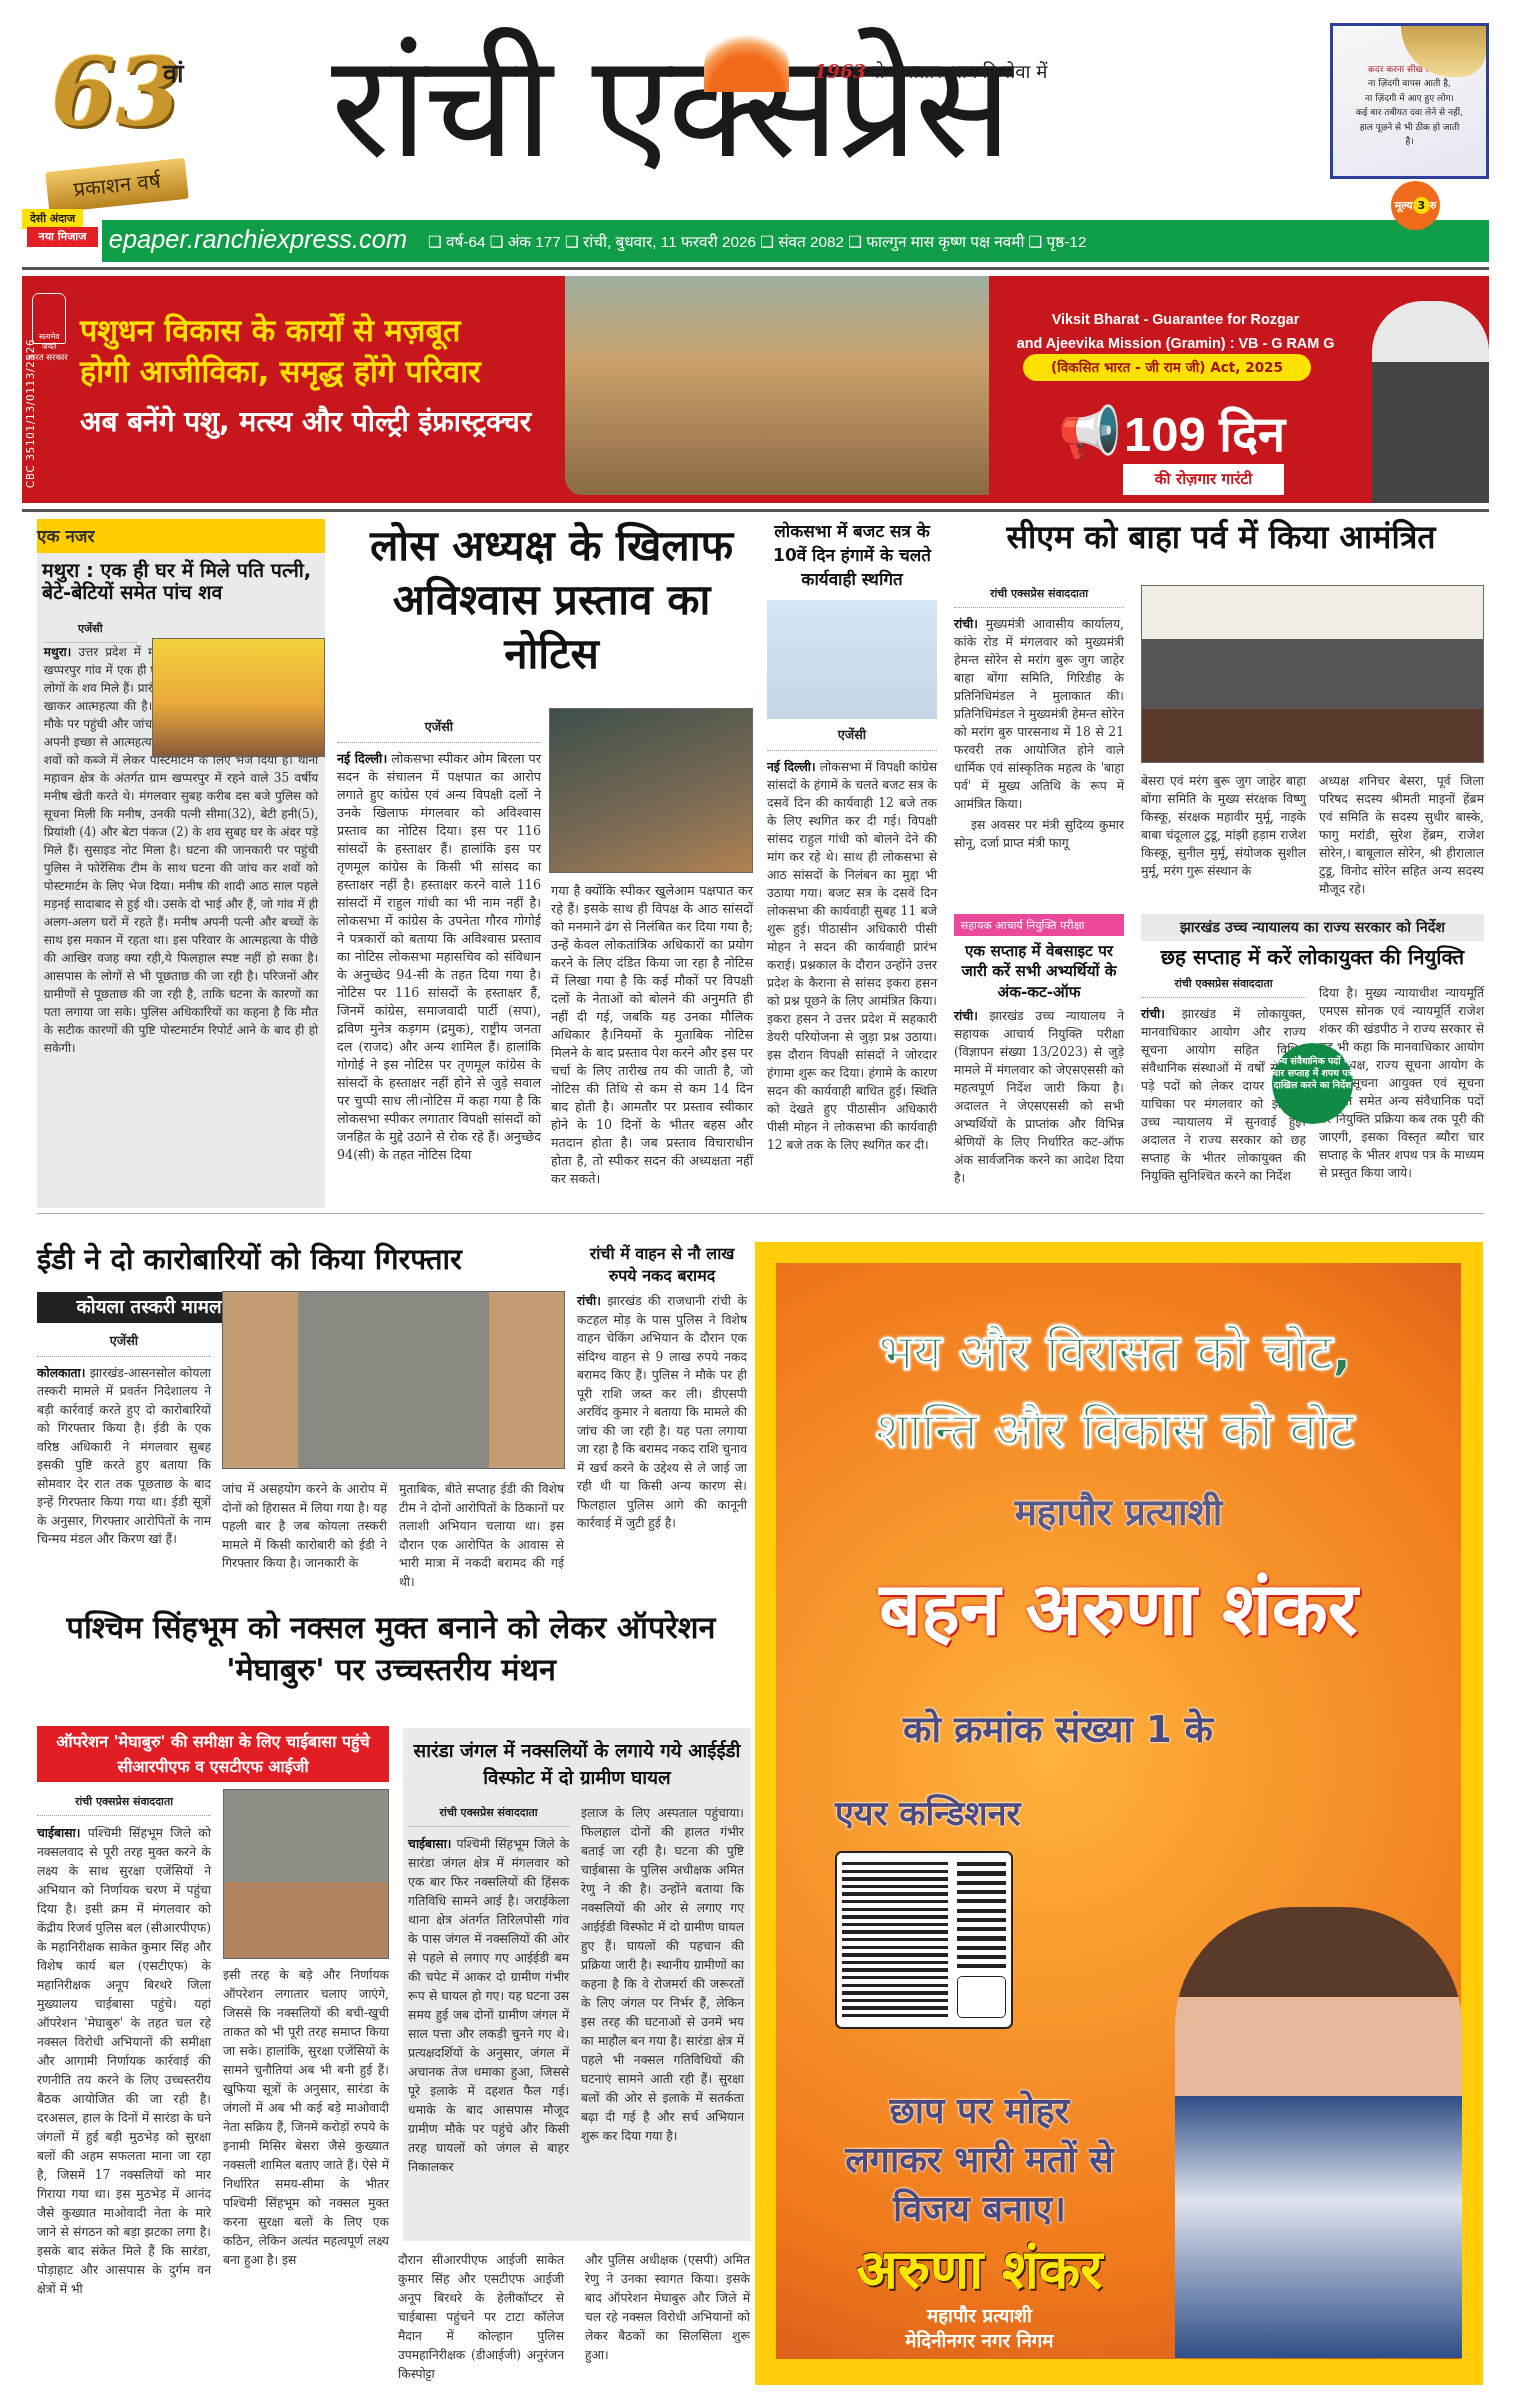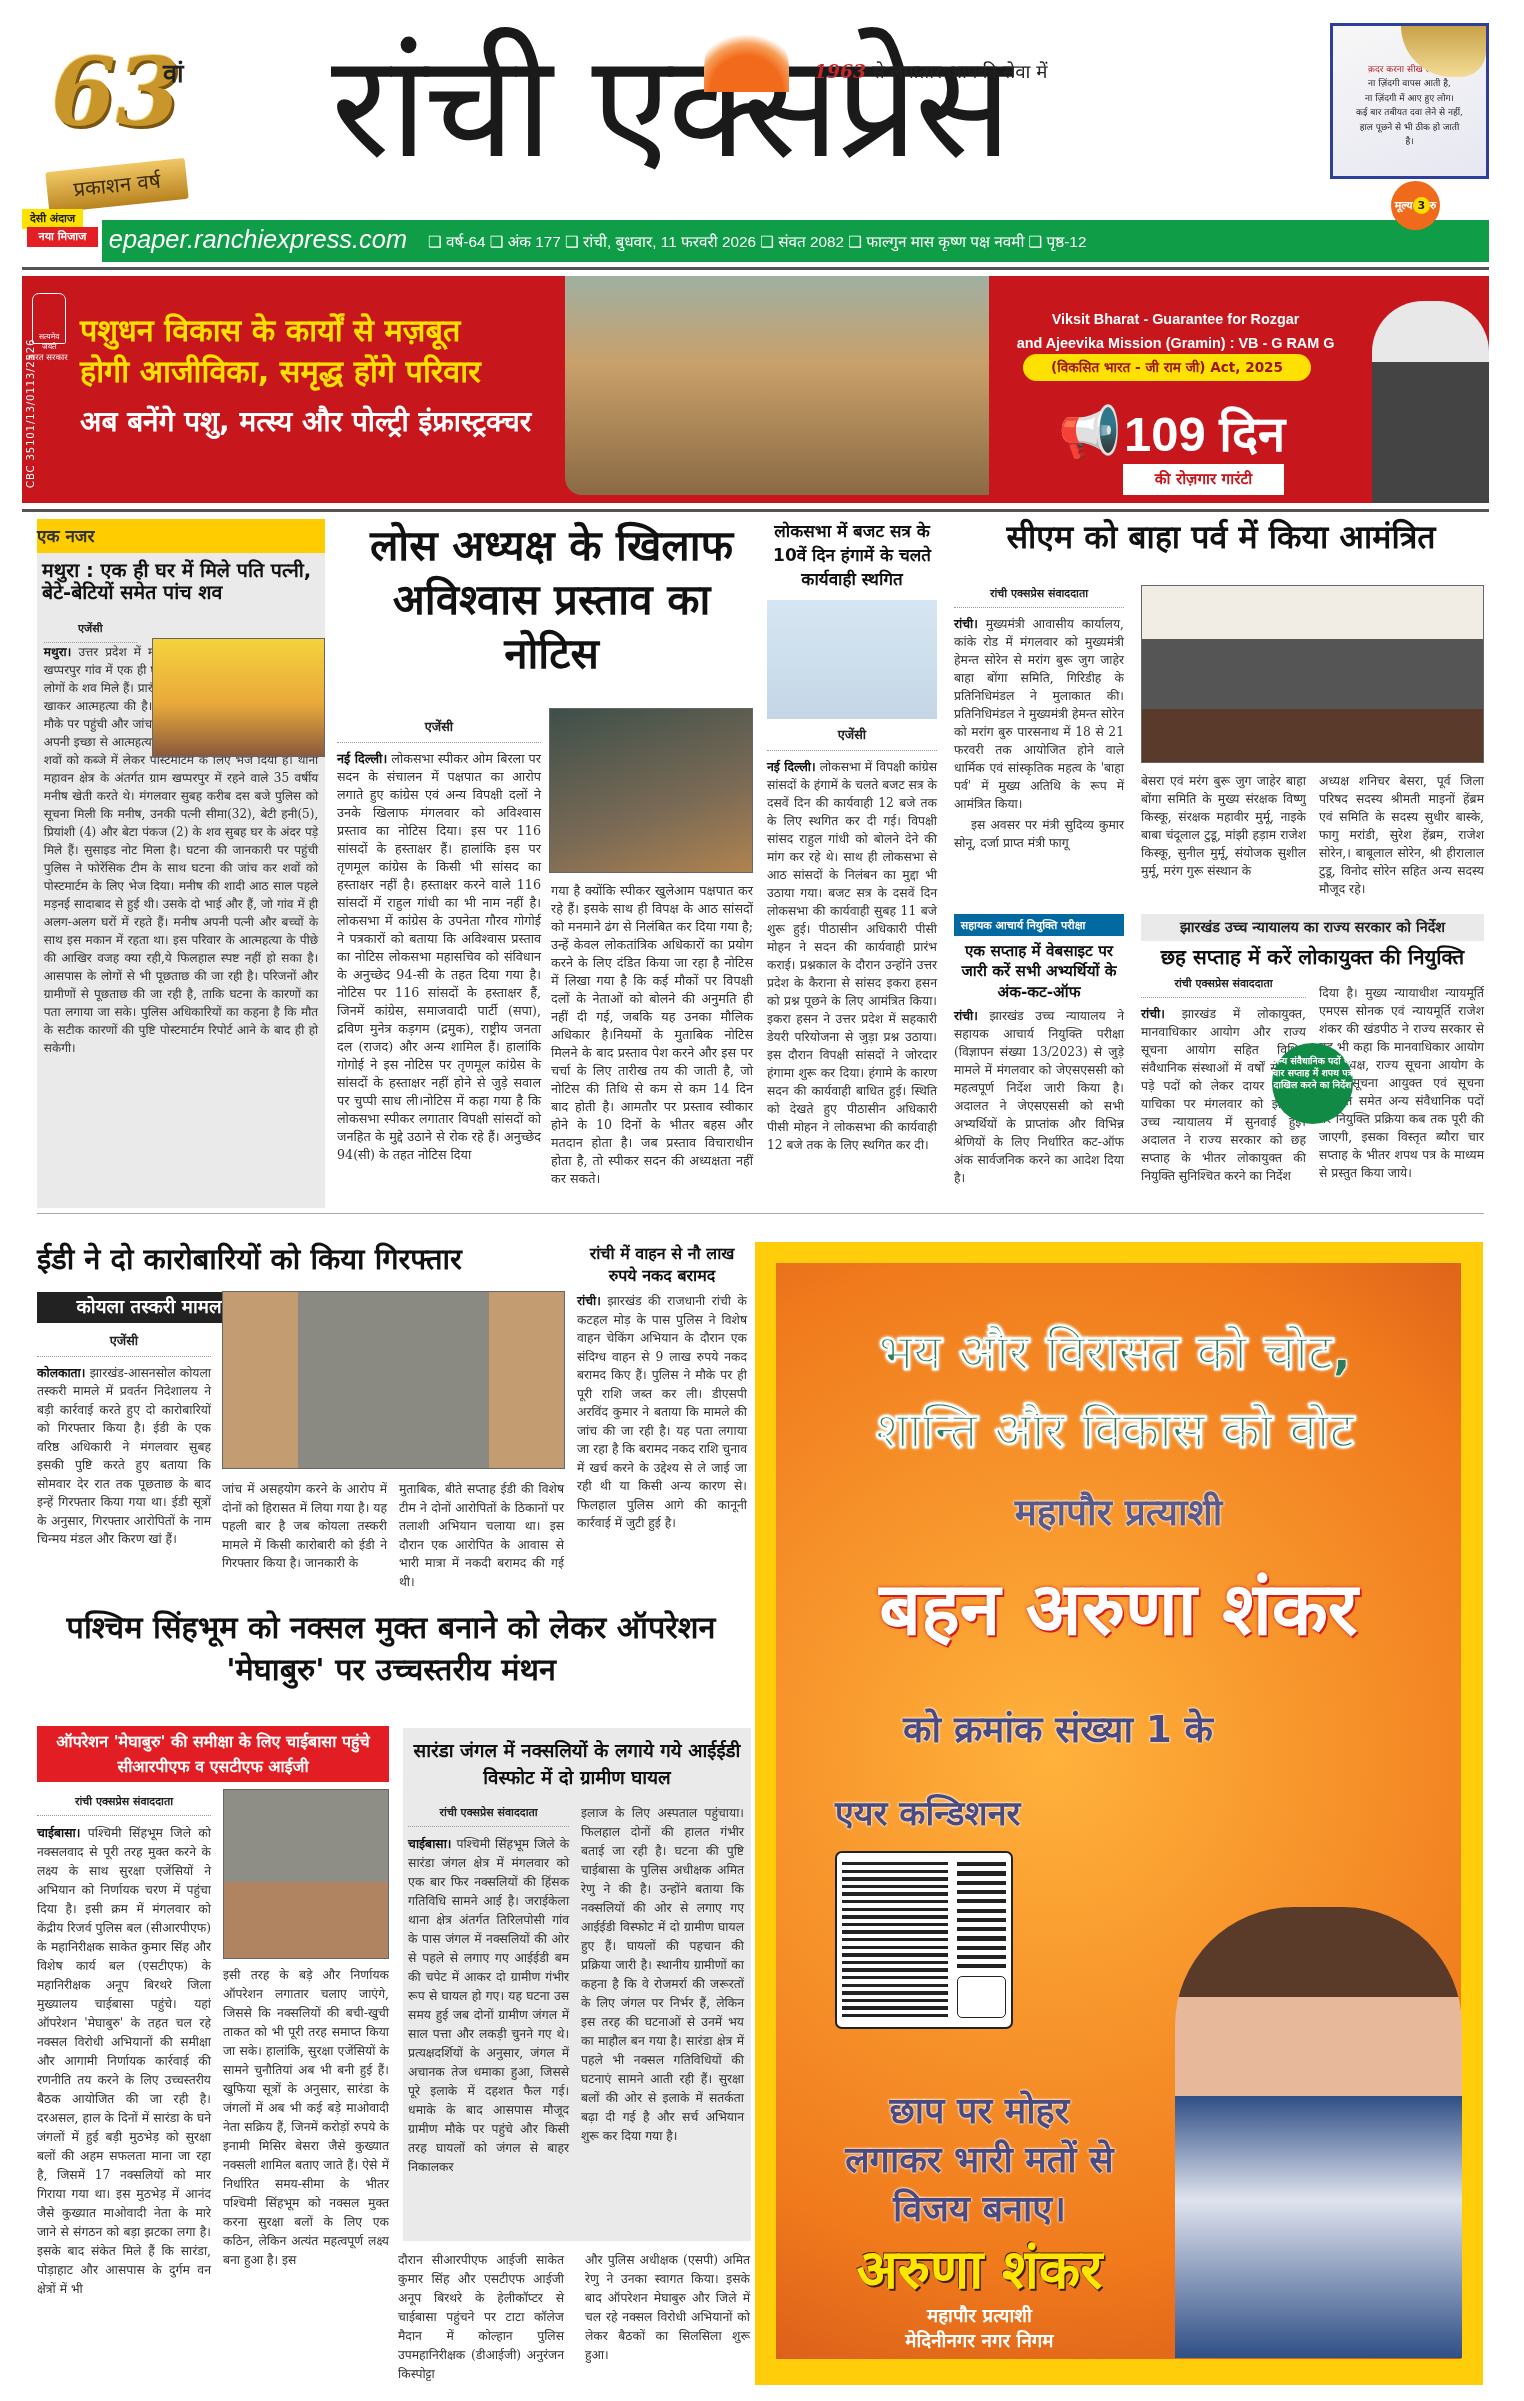--- a/index.html
+++ b/index.html
@@ -40,21 +40,21 @@
 #topad .img1{position:absolute;left:543px;top:0;width:424px;height:219px;background:linear-gradient(180deg,#9fb0a2 0%,#c9a06a 40%,#8a6a44 100%);border-radius:0 0 0 17px}
 #topad .en{position:absolute;left:967px;top:30.5px;width:373px;color:#fff;font-size:14.4px;font-weight:bold;text-align:center;line-height:24px;font-family:"Liberation Sans",sans-serif}
 #topad .pill{position:absolute;left:1001px;top:78px;width:288px;height:27px;border-radius:13.6px;background:#ffe100;color:#a0141a;font-weight:bold;font-size:13.6px;text-align:center;line-height:27px}
 #topad .days{position:absolute;left:1102px;top:123px;color:#fff;font-size:49px;font-weight:bold;font-family:"Liberation Sans",sans-serif}
 #topad .days-sub{position:absolute;left:1101px;top:188px;width:161px;height:30.5px;background:#fff;color:#c8161d;font-weight:bold;font-size:15.3px;text-align:center;line-height:30.5px}
 #topad .mega{position:absolute;left:1036px;top:127px;font-size:51px;color:#fff}
 #topad .pm{position:absolute;left:1350px;top:25.4px;width:117px;height:202px;background:linear-gradient(#e8e8e8 0 30%,#444 30% 100%);border-radius:51px 51px 0 0}
 
 .tag-yellow{background:#ffcc00;font-weight:bold;color:#333;text-align:left}
 .greybox{background:#eaeaea}
-.gtag{background:#0369a1;color:#fff;font-weight:bold;padding:3.4px 6.8px;font-size:12.7px}
+.gtag{background:#ec4899;color:#fff;font-weight:normal;padding:3.4px 6.8px;font-size:12.7px}
 .circle{position:absolute;border-radius:50%;background:#118a45;color:#fff;text-align:center;font-size:9.3px;line-height:12px;font-weight:bold;padding-top:17px}
 
 #ad{left:755px;top:1242px;width:728px;height:1143px;background:#ffcd0a}
 #ad .inner{position:absolute;left:21px;top:21px;width:685px;height:1096px;background:radial-gradient(circle at 40% 45%,#ffb23c,#f07a1c 70%,#d4551a)}
 #ad .l1{position:absolute;left:42px;top:51px;width:594px;text-align:center;color:#2e7d5a;font-size:49px;font-weight:bold;line-height:78px;-webkit-text-stroke:0.8px #fff;text-shadow:0 0 3.4px #fff,0 0 3.4px #fff}
 #ad .l2{position:absolute;left:0;top:222px;width:685px;text-align:center;color:#59598a;font-size:37px;font-weight:bold;text-shadow:0 0 2.5px #fff,0 0 2.5px #fff}
 #ad .l3{position:absolute;left:0;top:293px;width:685px;text-align:center;color:#fff;font-size:73px;font-weight:bold;text-shadow:0 0 3.4px #d02020,1.7px 1.7px 0 #d02020}
 #ad .l4{position:absolute;left:0;top:439px;width:564px;text-align:center;color:#4a4a80;font-size:37px;font-weight:bold;text-shadow:0 0 2.5px #fff,0 0 2.5px #fff}
 #ad .l5{position:absolute;left:59px;top:526px;color:#4a4a80;font-size:34px;font-weight:bold;text-shadow:0 0 2.5px #fff,0 0 2.5px #fff}
 #ad .ac{position:absolute;left:59px;top:588px;width:178px;height:178px;background:#fff;border:2.5px solid #222;border-radius:6.8px}

